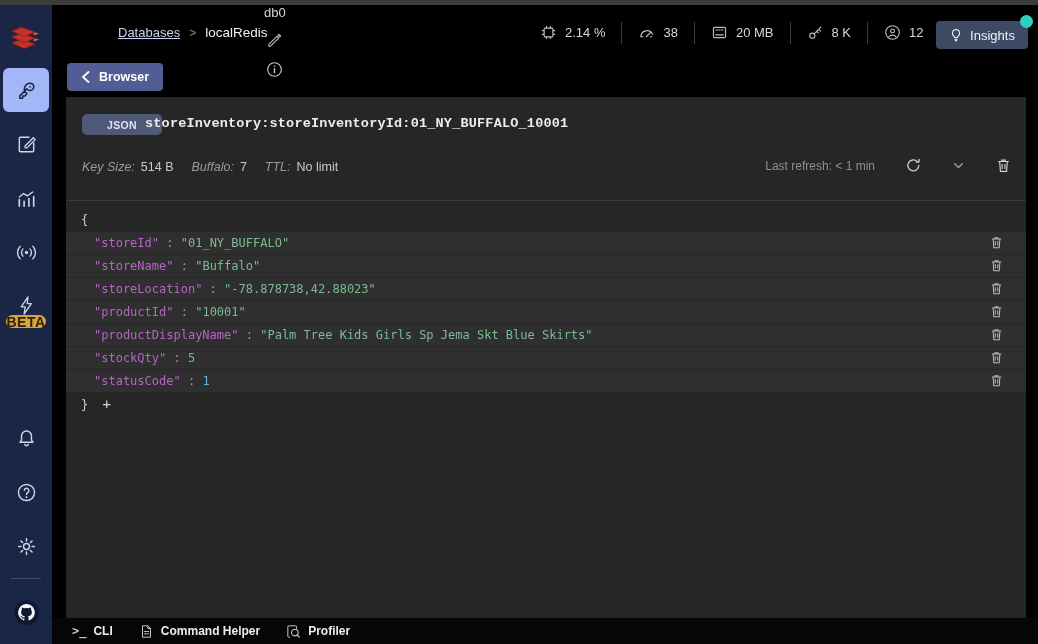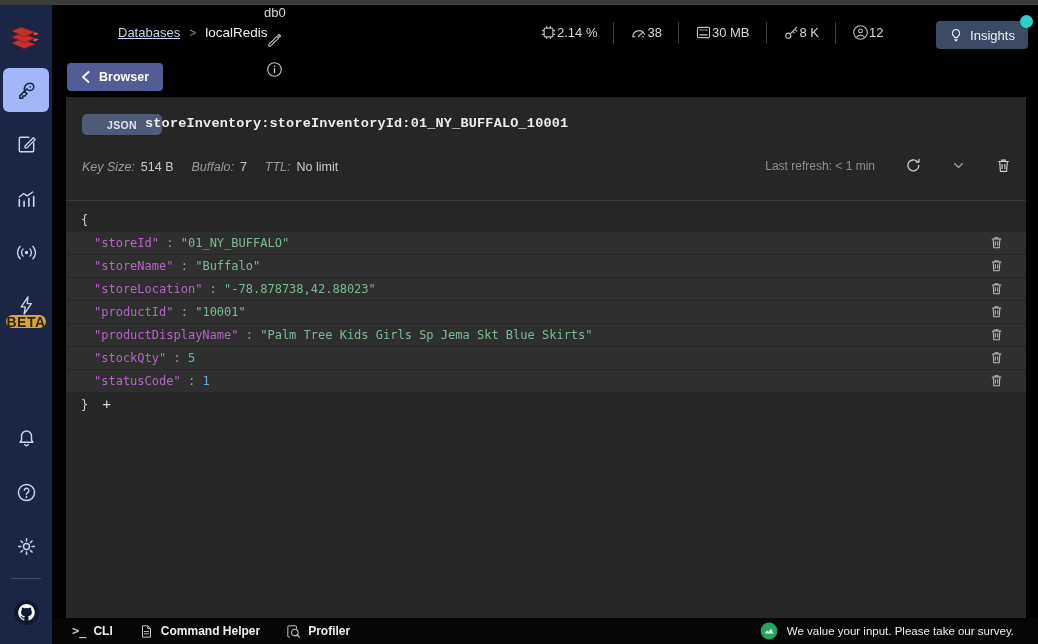--- a/index.html
+++ b/index.html
@@ -37,21 +37,21 @@
   #logo { left:8px; top:16px; width:36px; height:34px; }
   #breadcrumb { left:66px; top:0; height:55px; display:flex; align-items:center; gap:9px; }
   #breadcrumb .link { color:#c9d3f0; font-size:13px; text-decoration:underline; cursor:pointer; }
   #breadcrumb .sep { color:#8a8a8a; font-size:12px; }
   #breadcrumb .dbname { color:#eceff5; font-size:13.5px; }
   #dbindex { left:212px; top:0; height:55px; display:flex; align-items:center; gap:12px; color:#d6d6d6; font-size:13px;flex-direction:column; }
   #dbindex .tb-icon { color:#c6c6c6; display:flex; cursor:pointer; }
   #dbindex svg { width:17px; height:17px; }
 
   #stats { left:472px; top:0; height:55px; display:flex; align-items:center; }
-  .stat { display:flex; align-items:center; padding:0 16px; color:#d8d8d8; font-size:13px; }
+  .stat { display:flex; align-items:center; gap:8px; padding:0 16px; color:#d8d8d8; font-size:13px; }
   .stat svg { width:17px; height:17px; color:#bdbdbd; }
   .stat-div { width:1px; height:22px; background:#3c3c3c; }
 
   #insights-btn { left:884px; top:16px; width:92px; height:28px; background:#3d4a63;
     border-radius:4px; display:flex; align-items:center; justify-content:center; gap:7px;
     color:#f0f2f6; font-size:13px; cursor:pointer; }
   #insights-btn svg { width:14px; height:14px; }
   #insights-dot { left:968px; top:10px; width:13px; height:13px; border-radius:50%; background:#2bd0c2; }
 
   
@@ -249,21 +249,21 @@
         <svg>
             <use href="#i-gauge"></use>
           </svg>
         <span>38</span>
       </div>
       <div class="stat-div"></div>
       <div class="stat">
         <svg>
             <use href="#i-memory"></use>
           </svg>
-        <span>30 MB</span>
+        <span>20 MB</span>
       </div>
       <div class="stat-div"></div>
       <div class="stat">
         <svg>
             <use href="#i-keystat"></use>
           </svg>
         <span>8 K</span>
       </div>
       <div class="stat-div"></div>
       <div class="stat">
@@ -423,21 +423,15 @@
           <use href="#i-doc"></use>
         </svg>
       <span>Command Helper</span>
     </div>
     <div class="bb-item">
       <svg>
           <use href="#i-profiler"></use>
         </svg>
       <span>Profiler</span>
     </div>
-    <div id="survey">
-      <svg id="survey-icon">
-          <use href="#i-survey"></use>
-        </svg>
-      <span>We value your input. Please take our survey.</span>
-    </div>
   </div>
 
 </div>
 
 </body></html>

